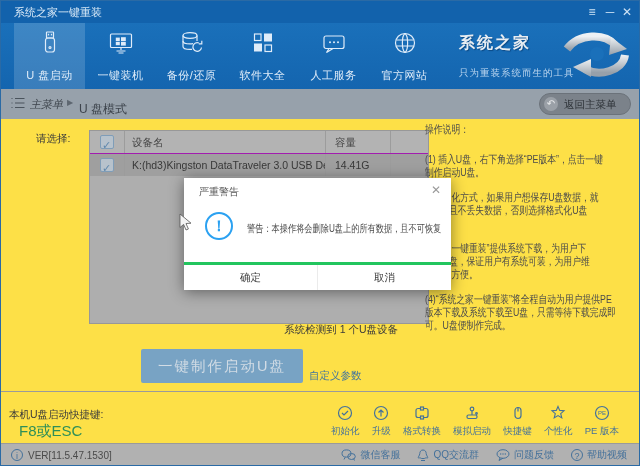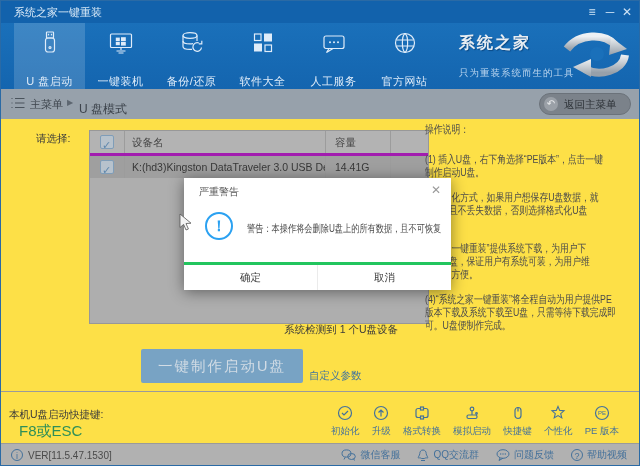--- a/index.html
+++ b/index.html
@@ -11,43 +11,43 @@
   .titlebar .title{position:absolute;left:13px;top:4px;font-size:11px;color:#dcebf8;}
   .winctl{position:absolute;top:0;height:22px;line-height:22px;color:#cfe3f5;font-size:12px;
           width:18px;text-align:center;cursor:default;}
   .ctl-menu{right:38px;} .ctl-min{right:20px;} .ctl-close{right:3px;}
   
   .nav{position:absolute;left:0;top:22px;width:100%;height:66px;
        background:linear-gradient(180deg,#1a70ba,#1465af);}
   .tab{position:absolute;top:0;width:71px;height:66px;text-align:center;color:#dfecf9;}
   .tab.active{background:rgba(255,255,255,.16);}
   .tab svg{margin-top:7px;}
-  .tab .tlabel{display:block;font-size:11px;margin-top:18px;letter-spacing:.5px;}
+  .tab .tlabel{display:block;font-size:11px;margin-top:12px;letter-spacing:.5px;}
   .logo{position:absolute;left:458px;top:10px;font-size:16px;font-weight:bold;color:#e8edf2;
         letter-spacing:2px;text-shadow:1px 1px 1px #0b4a87;}
   .tagline{position:absolute;left:458px;top:44px;font-size:9.5px;color:#b9d4ee;letter-spacing:1px;}
   .swoosh{position:absolute;left:560px;top:6px;}
   
   .crumbbar{position:absolute;left:0;top:88px;width:100%;height:30px;background:#97a1ab;}
   .crumb-ico{position:absolute;left:10px;top:8px;color:#4a535c;}
-  .crumb-root{position:absolute;left:29px;top:8px;font-size:11px;color:#3d444c;}
+  .crumb-root{position:absolute;left:29px;top:8px;font-size:11px;color:#3d444c;font-style:italic;}
   .crumb-sep{position:absolute;left:66px;top:9px;font-size:8px;color:#5d6670;}
   .crumb-cur{position:absolute;left:78px;top:12px;font-size:12px;color:#3d444c;}
   .backbtn{position:absolute;right:8px;top:4px;width:92px;height:22px;border-radius:11px;
            background:#7b828a;border:1px solid #6b727a;box-sizing:border-box;}
   .backbtn .bico{position:absolute;left:4px;top:3px;width:14px;height:14px;border-radius:50%;
            background:#9aa0a7;color:#e8eaec;font-size:10px;line-height:14px;text-align:center;}
   .backbtn .blabel{position:absolute;left:24px;top:4px;font-size:10.5px;color:#2e3338;}
   
   .bodyarea{position:absolute;left:0;top:118px;width:640px;height:368px;background:#fde047;}
   .select-label{position:absolute;left:35px;top:13px;font-size:10.5px;color:#3a3a3a;}
   .listbox{position:absolute;left:88px;top:11px;width:340px;height:194px;background:#aeaeae;
            border:1px solid #989898;box-sizing:border-box;}
   .lb-row{display:flex;height:22px;line-height:22px;font-size:10.5px;color:#454545;}
-  .lb-head{background:#b3b3b3;border-bottom:3px solid #a21caf;}
+  .lb-head{background:#b3b3b3;border-bottom:1px solid #a21caf;}
   .lb-data{background:#9f9f9f;color:#383838;}
   .col-cb{width:34px;display:flex;align-items:center;justify-content:center;flex:none;}
   .col-name{flex:1;border-left:1px solid #9c9c9c;padding-left:7px;white-space:nowrap;overflow:hidden;}
   .col-cap{width:55px;flex:none;border-left:1px solid #9c9c9c;padding-left:9px;}
   .col-end{width:37px;flex:none;border-left:1px solid #9c9c9c;}
   .cb{width:12px;height:12px;border:1px solid #7f9db8;background:#b7c2cc;border-radius:2px;
       position:relative;}
   .cb.checked::after{content:"\2713";position:absolute;left:1px;top:-2px;font-size:11px;color:#5f87ac;}
   
   .instructions{position:absolute;left:424px;top:3px;width:270px;font-size:11px;color:#4b4b4b;

